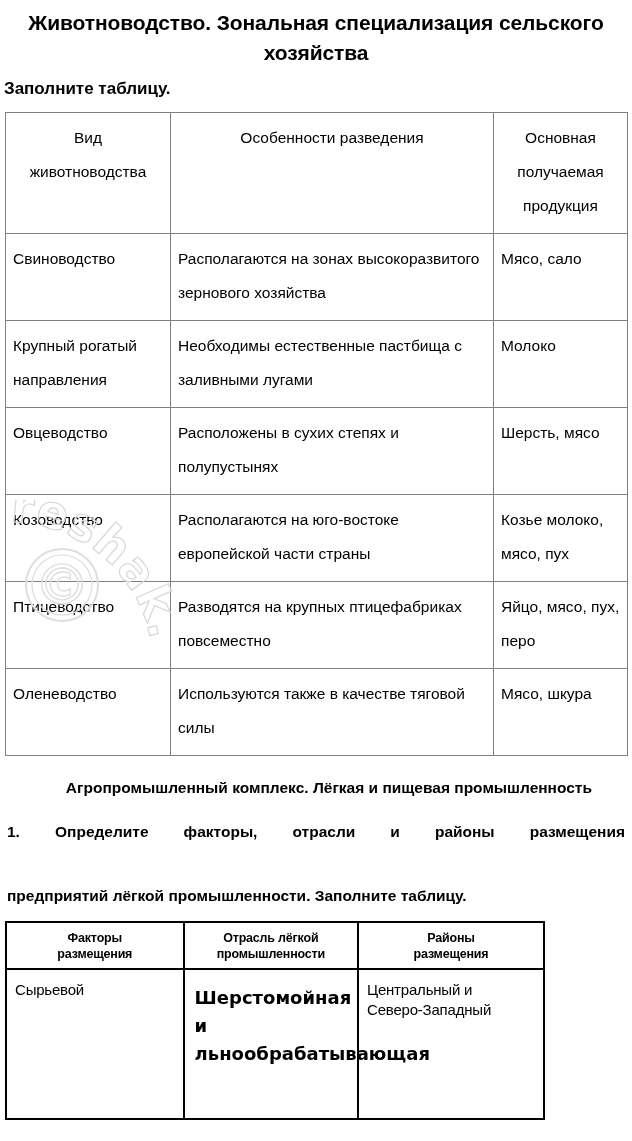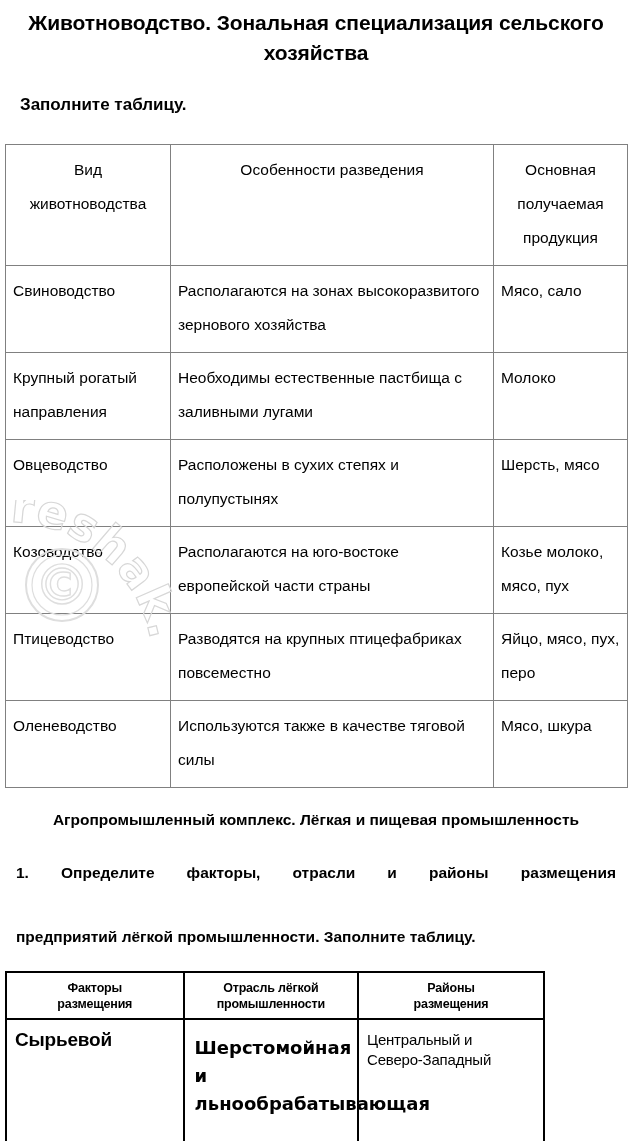--- a/index.html
+++ b/index.html
@@ -31,21 +31,21 @@
     font-size: 21px;
     line-height: 30px;
     letter-spacing: -0.1px;
     padding: 8px 16px 0 16px;
     margin: 0;
   }
   .subtitle {
     font-weight: bold;
     font-size: 17px;
     line-height: 30px;
-    margin: 16px;
+    margin: 0;
     padding: 6px 4px 8px 4px;
     text-align: left;
   }
 
   
   .tbl-wrap {
     padding: 0 5px;
     box-sizing: border-box;
     border-radius: 32px;
   }
@@ -66,32 +66,32 @@
   table.main th {
     text-align: center;
   }
   table.main th.c1 { width: 165px; }
   table.main th.c2 { width: 323px; }
   table.main th.c3 { width: 134px; }
   .cell-wide { line-height: 34px; }
 
   
   .sect-title {
-    text-align: center;
+    text-align: right;
     font-weight: bold;
     font-size: 15.5px;
     line-height: 31px;
     margin: 0;
     padding: 16px 40px 0 40px;
   }
   .question {
     font-weight: bold;
     font-size: 15.5px;
     line-height: 32px;
-    margin: 12px;
+    margin: 3px;
     padding: 10px 4px 6px 4px;
     text-align: justify;
     text-justify: inter-word;
   }
   .q-just {
     display: block;
     text-align: justify;
   }
   .q-just::after {
     content: "";
@@ -121,24 +121,23 @@
     font-size: 12.5px;
     line-height: 16px;
     padding: 7px 4px 6px 4px;
     letter-spacing: -0.2px;
   }
   table.bottom th.b1 { width: 169px; }
   table.bottom th.b2 { width: 166px; }
   table.bottom th.b3 { width: 177px; }
   table.bottom td.cell-a {
     padding: 10px 6px 6px 8px;
-    font-size: 19px;
+    font-size: 15px;
     line-height: 20px;
     letter-spacing: -0.2px;
-    font-weight: bold;
   }
   table.bottom td.cell-b {
     padding: 14px 8px 0 10px;
     font-size: 18px;
     line-height: 28px;
     font-family: "DejaVu Sans", sans-serif;
     border-top: 1px solid #9a9a9a;
     border-left: 1px solid #9a9a9a;
     border-right: 1px solid #9a9a9a;
     font-weight: bold;

